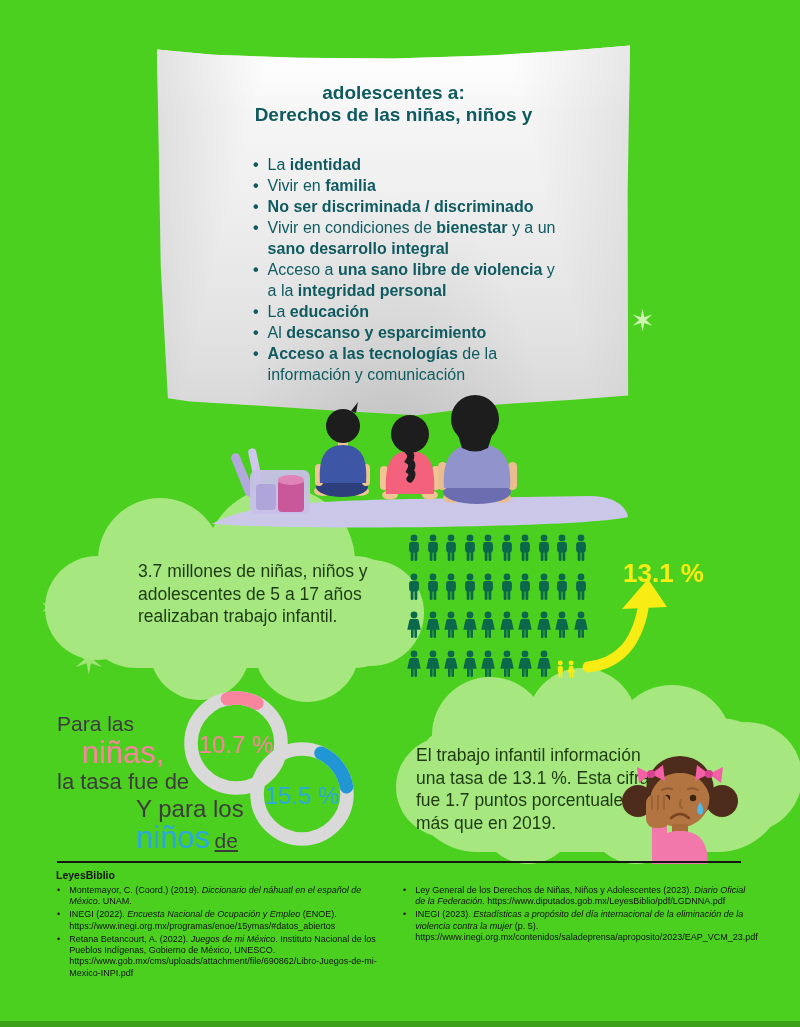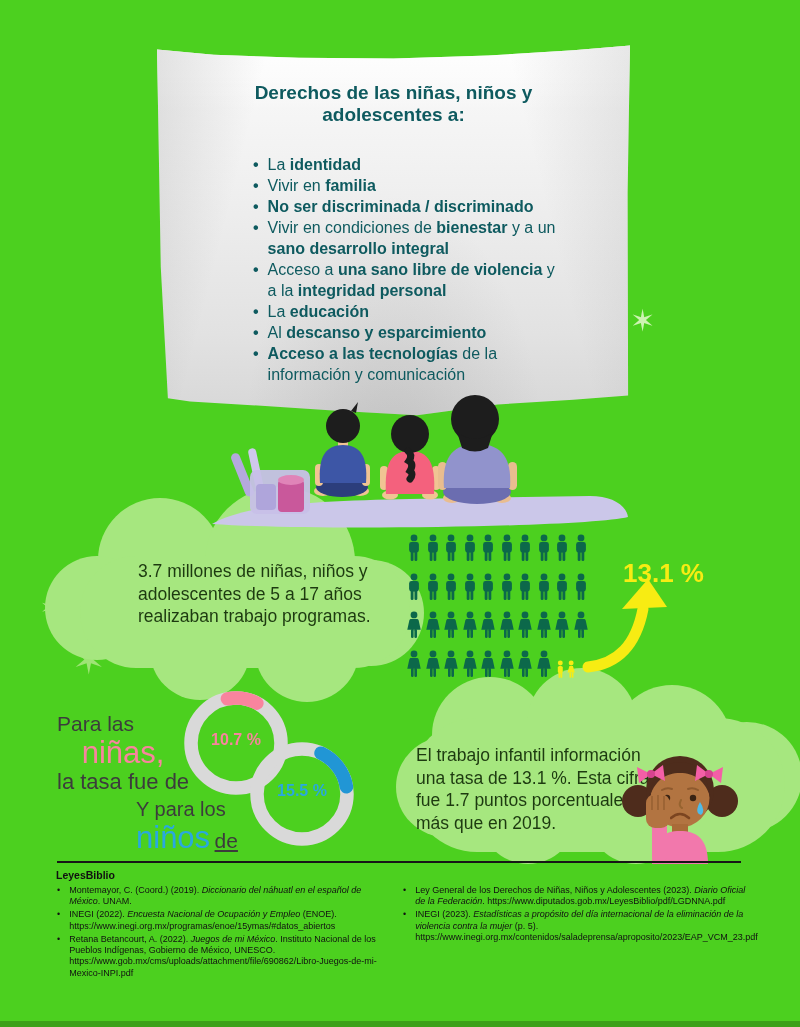--- a/index.html
+++ b/index.html
@@ -57,25 +57,25 @@
     position:absolute; left:623px; top:558px; width:120px; z-index:3;
     color:var(--highlight-yellow,#F7EC13); font-size:26px; font-weight:700;
   }
 
   
   .rates-girls { position:absolute; left:57px; top:712px; color:#3C3C3C; z-index:3; }
   .rates-girls .l1 { font-size:21px; line-height:24px; }
   .rates-girls .name { font-size:31px; line-height:33px; color:var(--girls-pink,#F8849E);text-align:center; }
   .rates-girls .l3 { font-size:22px; line-height:25px; }
   .rates-boys { position:absolute; left:136px; top:797px; color:#3C3C3C; z-index:3; }
-  .rates-boys .l1 { font-size:20px; line-height:24px; }
+  .rates-boys .l1 { font-size:24px; line-height:24px; }
   .rates-boys .name { font-size:31px; line-height:34px; color:var(--boys-blue,#29A8DF); }
   .rates-boys .post { font-size:21px;text-decoration:underline; }
   .donut { position:absolute; z-index:3; }
-  .donut-label { position:absolute; width:84px; text-align:center; font-size:16px; font-weight:700; z-index:4; }
+  .donut-label { position:absolute; width:84px; text-align:center; font-size:24px; font-weight:400; z-index:4; }
   .donut-label.girls { left:194px; top:731px; color:var(--girls-pink,#F8849E); }
   .donut-label.boys { left:260px; top:782px; color:var(--boys-blue,#29A8DF); }
 
   
   .divider { position:absolute; left:57px; top:861px; width:684px; height:2px; background:#161616; z-index:5; }
   .refs-header { position:absolute; left:56px; top:869px; font-size:10.5px; font-weight:700; color:#101010; z-index:5; }
   .refs-col { position:absolute; top:885px; list-style:none; color:var(--reference-text,#111111); font-size:9px; line-height:11.4px; z-index:5; }
   #refs-left { left:57px; width:332px; }
   #refs-right { left:403px; width:345px; }
   .refs-col li { display:flex; gap:9px; margin-bottom:1.5px; }
@@ -92,22 +92,22 @@
   <span class="star" style="left:603px;top:282px;font-size:20px;color:#bdf09c;">✶</span>
   <span class="star" style="left:630px;top:306px;font-size:30px;color:#cef3b2;">✶</span>
   <span class="star" style="left:40px;top:596px;font-size:24px;color:#aee98a;">✶</span>
   <span class="star" style="left:72px;top:640px;font-size:40px;color:#9fe476;">✶</span>
   <span class="star" style="left:226px;top:508px;font-size:24px;color:#a8e97f;">✶</span>
   <span class="dotspark" style="left:93px;top:570px;width:10px;height:10px;background:rgba(255,255,255,.35);"></span>
   <span class="dotspark" style="left:345px;top:565px;width:5px;height:5px;background:rgba(255,255,255,.5);"></span>
 
   <div class="banner">
     <div class="banner-title">
+      <div>adolescentes a:</div>
       <div>Derechos de las niñas, niños y</div>
-      <div>adolescentes a:</div>
     </div>
     <ul id="banner-bullets">
         <li>
           <span class="dot">•</span>
           <span class="btext"><span>La </span><span class="b">identidad</span></span>
         </li>
         <li>
           <span class="dot">•</span>
           <span class="btext"><span>Vivir en </span><span class="b">familia</span></span>
         </li>
@@ -184,21 +184,21 @@
     <div class="puff" style="left:98px;top:498px;width:124px;height:124px;"></div>
     <div class="puff" style="left:205px;top:487px;width:150px;height:150px;"></div>
     <div class="puff" style="left:45px;top:556px;width:104px;height:104px;"></div>
     <div class="puff" style="left:318px;top:560px;width:106px;height:106px;"></div>
     <div class="puff" style="left:150px;top:600px;width:100px;height:100px;"></div>
     <div class="puff" style="left:255px;top:598px;width:104px;height:104px;"></div>
     <div class="puff-core" style="left:80px;top:556px;width:330px;height:112px;border-radius:56px;"></div>
     <div class="cloud-text" id="stats-lines" style="left:138px;top:560px;">
         <div>3.7 millones de niñas, niños y</div>
         <div>adolescentes de 5 a 17 años</div>
-        <div>realizaban trabajo programas.</div>
+        <div>realizaban trabajo infantil.</div>
       </div>
   </div>
 
   <div id="pictogram">
       <div class="picto-row">
         <span class="picto-icon">
           <svg viewBox="0 0 16 30">
             <circle cx="8" cy="3.4" r="3.4"></circle>
             <rect x="3.1" y="7.6" width="9.8" height="10.4" rx="2.4"></rect>
             <rect x="4.7" y="16.5" width="2.8" height="10" rx="1.3"></rect>

